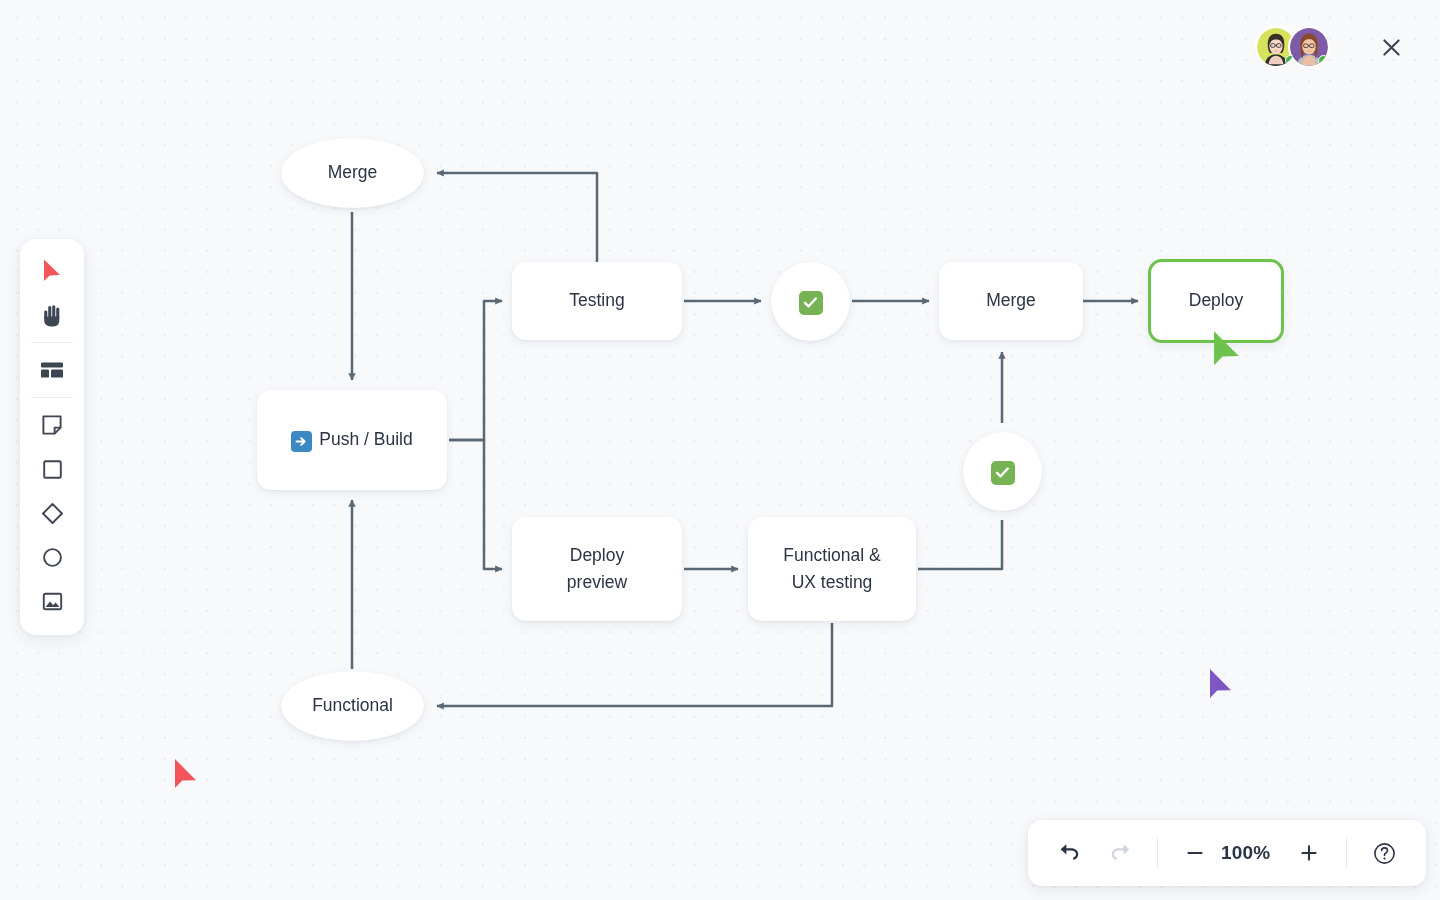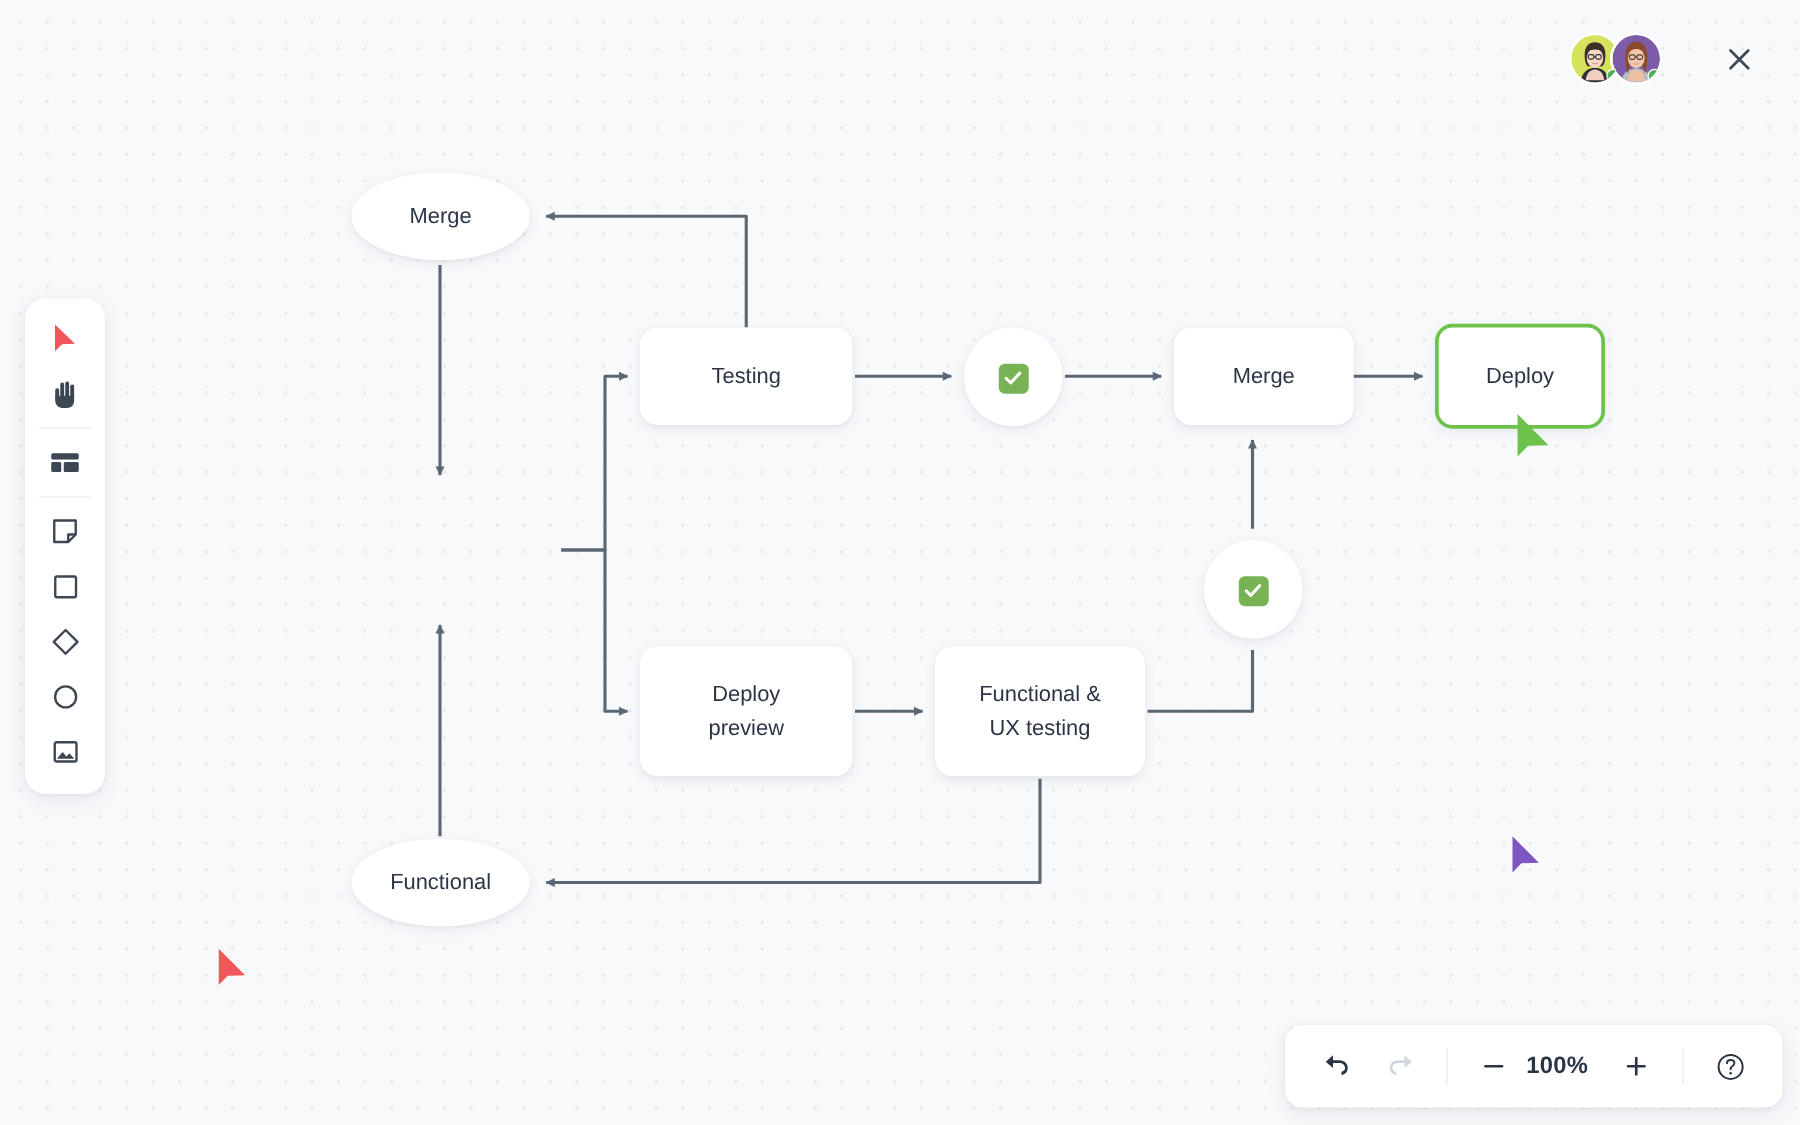--- a/index.html
+++ b/index.html
@@ -203,20 +203,30 @@
       <path d="M832,623 L832,706 L437,706" marker-end="url(#arrow)"></path>
 
       <path d="M352,669 L352,500" marker-end="url(#arrow)"></path>
     </g>
   </svg>
 
   <div class="node ellipse" style="left:281px; top:138px; width:143px; height:70px;">
     <span>Merge</span>
   </div>
 
+  <div class="node rect" style="left:257px; top:390px; width:190px; height:100px;">
+    <span class="node-label-inline">
+      <span class="emoji-box emoji-arrow">
+        <svg width="15" height="15" viewBox="0 0 16 16">
+          <path d="M2.6 8h8.2M7.6 4.4L11.4 8l-3.8 3.6" stroke="#ffffff" stroke-width="2" fill="none" stroke-linecap="round" stroke-linejoin="round"></path>
+        </svg>
+      </span>
+      <span>Push / Build</span>
+    </span>
+  </div>
 
   <div class="node rect" style="left:512px; top:262px; width:170px; height:78px;">
     <span>Testing</span>
   </div>
 
   <div class="node circle" style="left:771px; top:262px; width:79px; height:79px;">
     <span class="emoji-box emoji-check">
       <svg width="17" height="17" viewBox="0 0 18 18">
         <path d="M3.2 9.3 L7 13 L14.6 4.8" stroke="#ffffff" stroke-width="2.6" fill="none" stroke-linecap="round" stroke-linejoin="round"></path>
       </svg>

